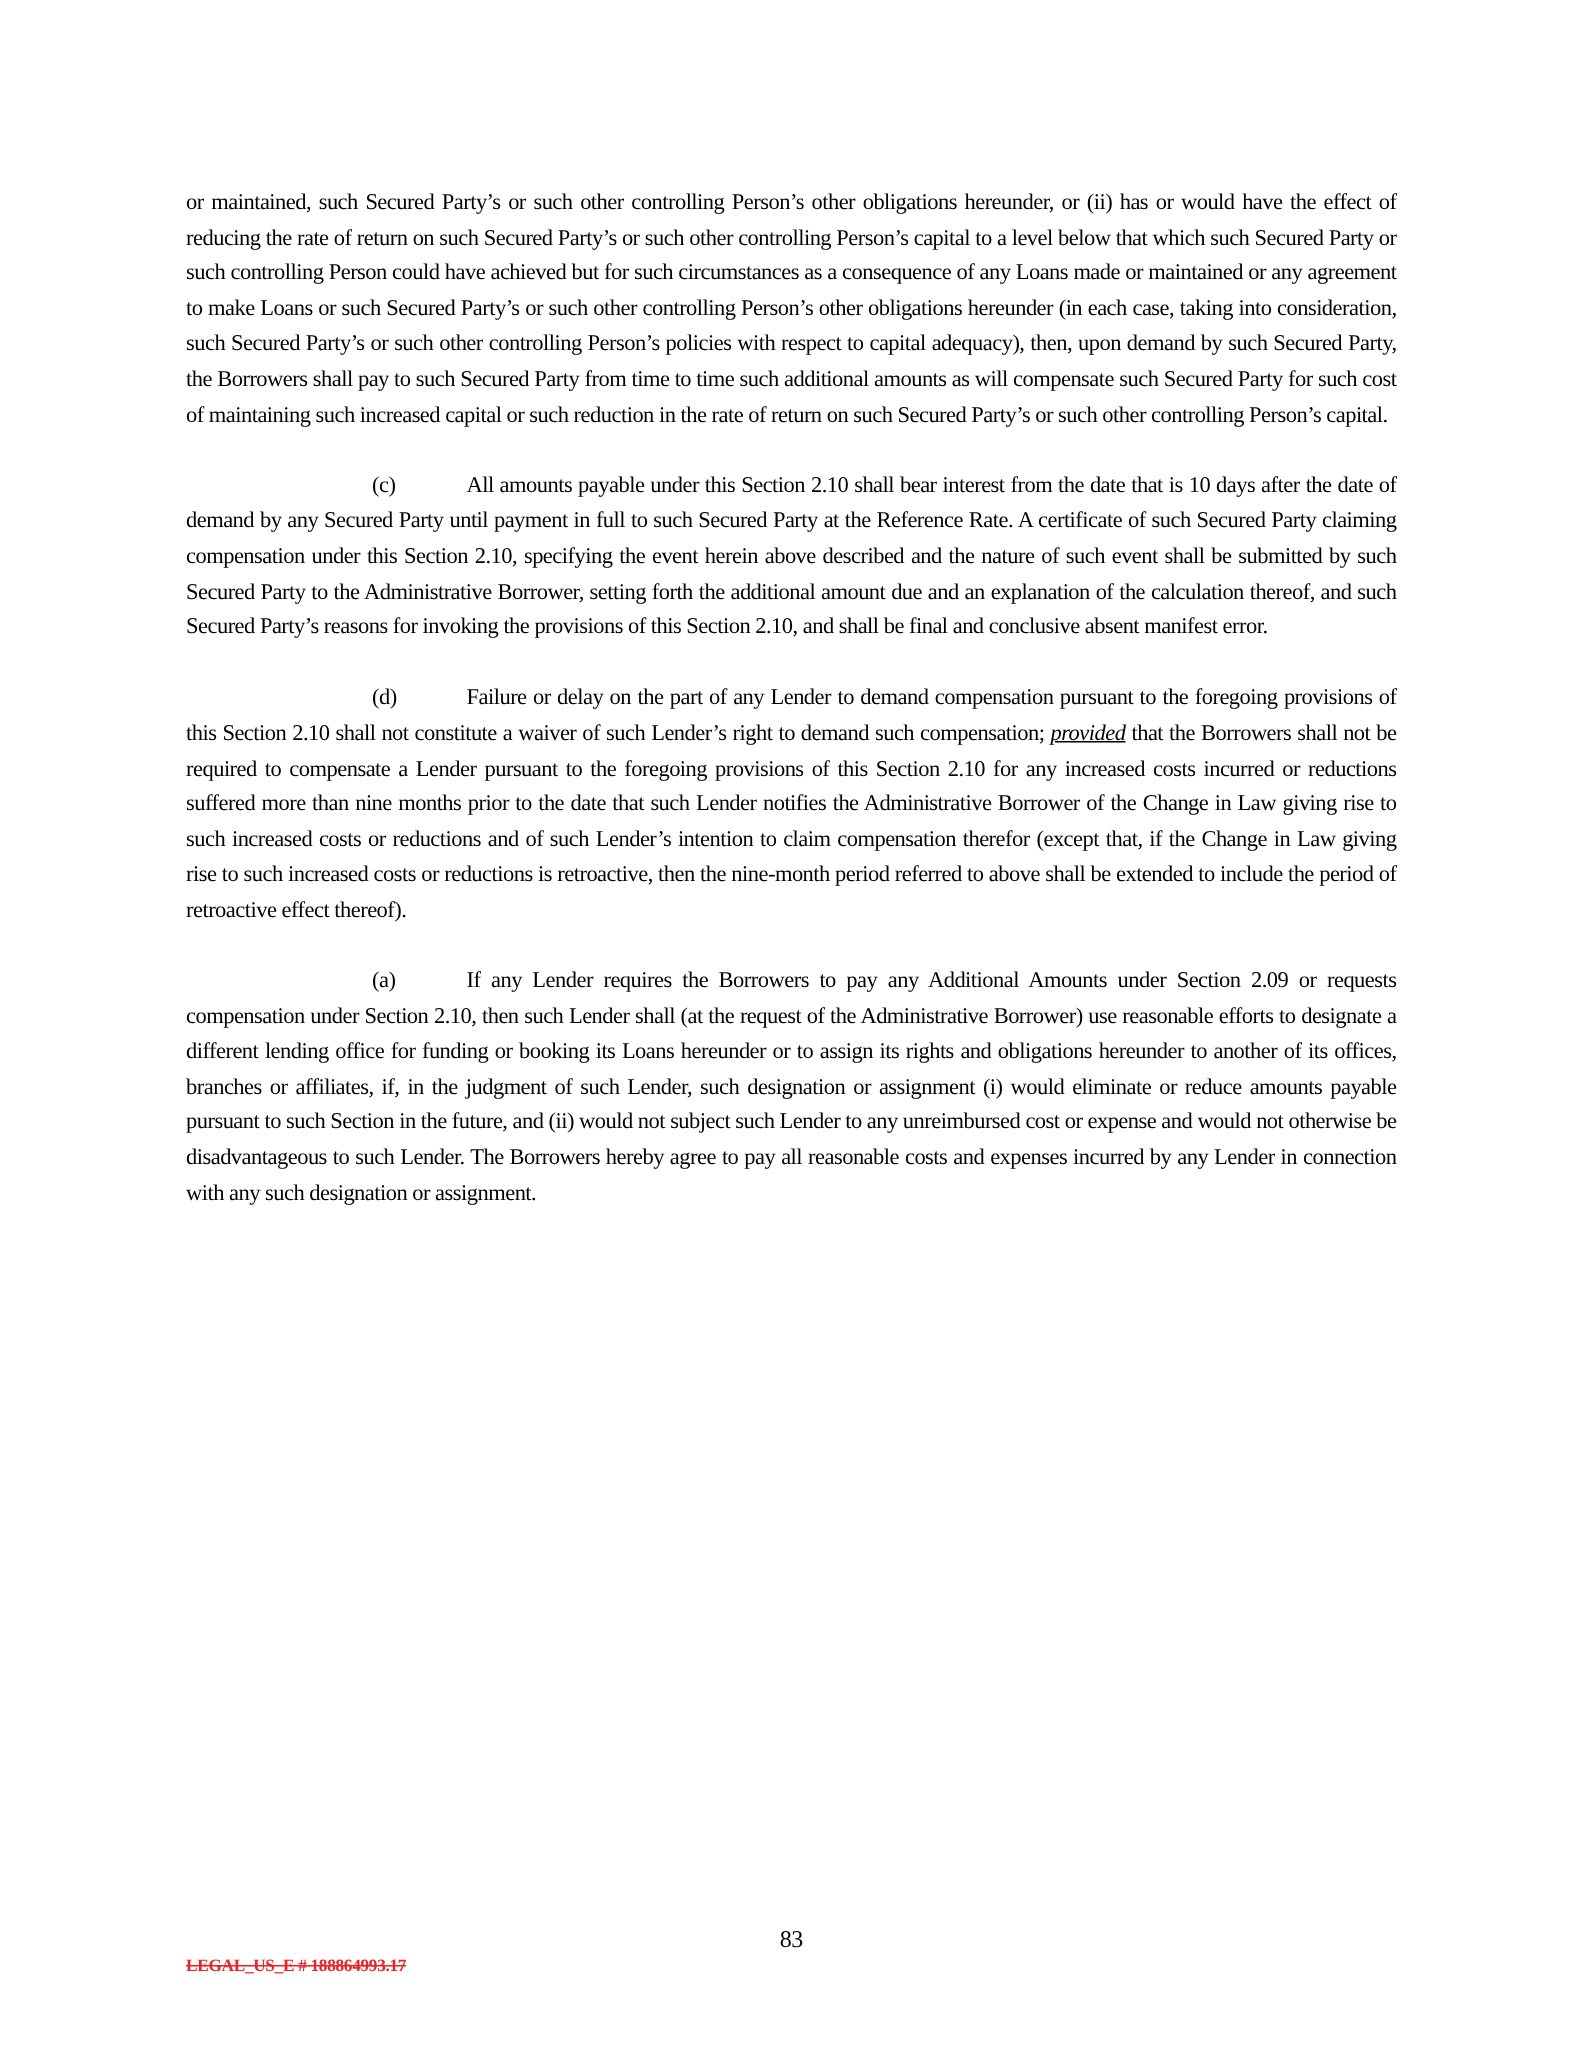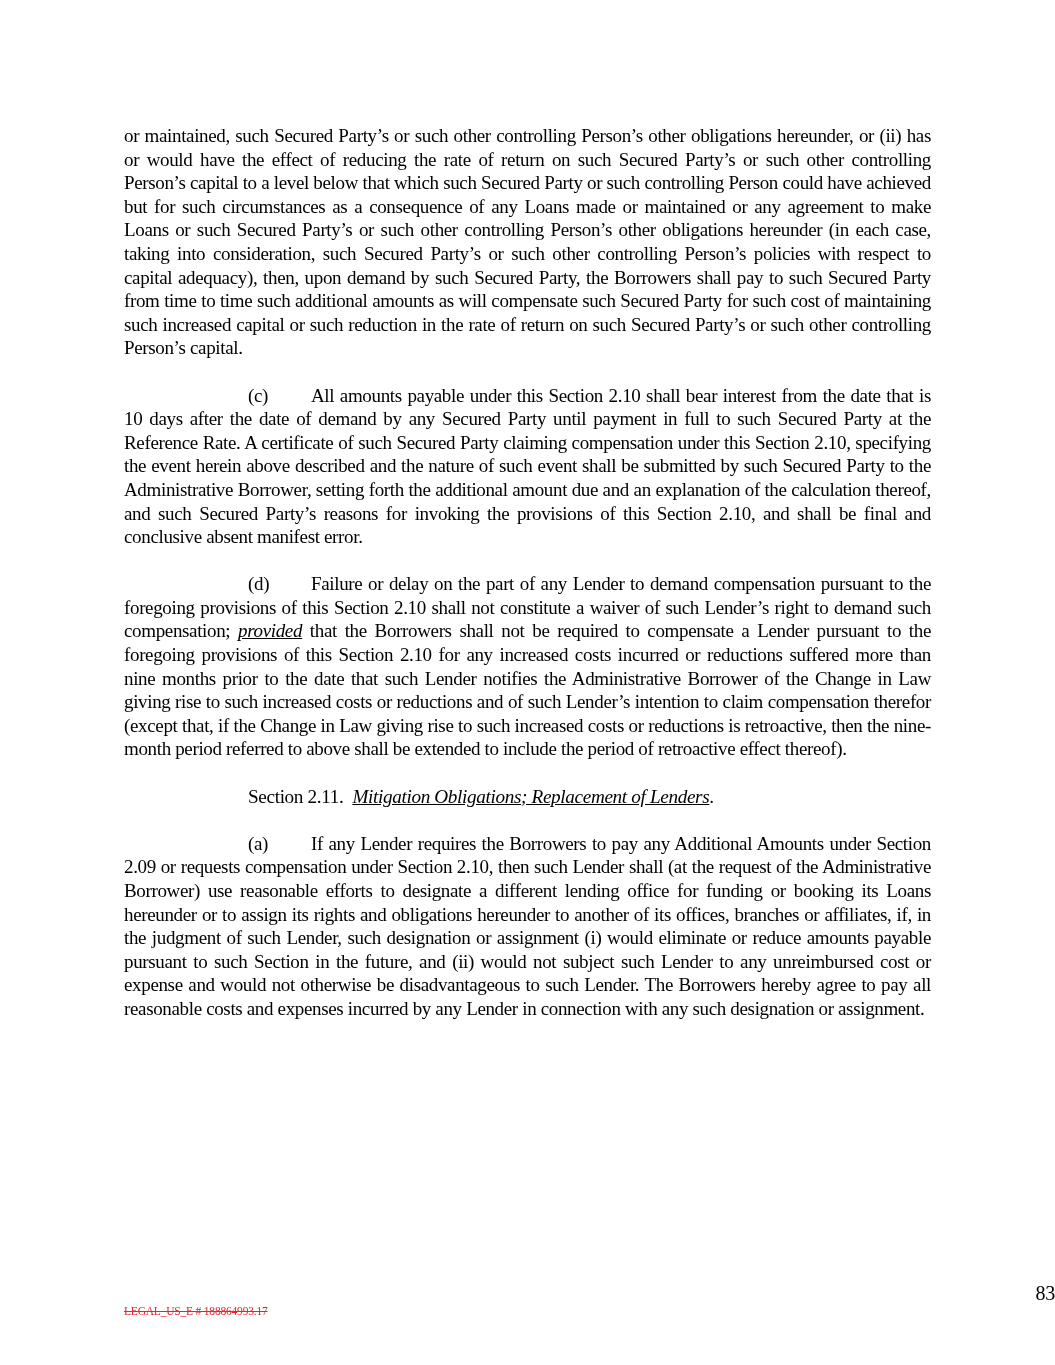--- a/index.html
+++ b/index.html
@@ -15,21 +15,21 @@
       font-family: "Liberation Serif", serif;
       color: #000000;
     }
     .page {
       position: absolute;
       left: 124px;
       top: 124px;
       width: 807px;
     }
     .para {
-      font-size: 19px;
+      font-size: 15px;
       line-height: 23.6px;
       text-align: justify;
       margin: 0 0 23.6px 0;
       letter-spacing: -0.35px;
       word-spacing: 0px;
     }
     .para.indent .lead {
       display: inline-block;
       width: 63px;
       margin-left: 124px;
@@ -42,31 +42,31 @@
       font-size: 19.2px;
       line-height: 23.6px;
       margin: 0 0 23.6px 124px;
       letter-spacing: -0.35px;
     }
     .page-number {
       position: absolute;
       left: 0;
       width: 1055px;
       top: 1282px;
-      text-align: right;
-      font-size: 20px;
+      text-align: center;
+      font-size: 16px;
       line-height: 23px;
       letter-spacing: -0.3px;
     }
     .doc-id {
       position: absolute;
       left: 124px;
       top: 1305px;
       font-size: 11.5px;
-      font-weight: normal;
+      font-weight: bold;
       color: #e8232a;
       text-decoration: line-through;
       letter-spacing: -0.2px;
     }
   </style>
 </head>
 <body>
 
 <div class="page">
 
@@ -74,23 +74,20 @@
 
   <p class="para indent">
     <span class="lead">(c)</span><span>All amounts payable under this Section 2.10 shall bear interest from the date that is 10 days after the date of demand by any Secured Party until payment in full to such Secured Party at the Reference Rate.  A certificate of such Secured Party claiming compensation under this Section 2.10, specifying the event herein above described and the nature of such event shall be submitted by such Secured Party to the Administrative Borrower, setting forth the additional amount due and an explanation of the calculation thereof, and such Secured Party’s reasons for invoking the provisions of this Section 2.10, and shall be final and conclusive absent manifest error.</span>
   </p>
 
   <p class="para indent">
     <span class="lead">(d)</span><span>Failure or delay on the part of any Lender to demand compensation pursuant to the foregoing provisions of this Section 2.10 shall not constitute a waiver of such Lender’s right to demand such compensation; </span><span class="u">provided</span><span> that the Borrowers shall not be required to compensate a Lender pursuant to the foregoing provisions of this Section 2.10 for any increased costs incurred or reductions suffered more than nine months prior to the date that such Lender notifies the Administrative Borrower of the Change in Law giving rise to such increased costs or reductions and of such Lender’s intention to claim compensation therefor (except that, if the Change in Law giving rise to such increased costs or reductions is retroactive, then the nine-month period referred to above shall be extended to include the period of retroactive effect thereof).</span>
   </p>
 
 
-  <p class="heading">
-    <span>Section 2.11.</span>&nbsp;&nbsp;<span class="u">Mitigation Obligations; Replacement of Lenders</span><span>.</span>
-  </p>
 
   <p class="para indent">
     <span class="lead">(a)</span><span>If any Lender requires the Borrowers to pay any Additional Amounts under Section 2.09 or requests compensation under Section 2.10, then such Lender shall (at the request of the Administrative Borrower) use reasonable efforts to designate a different lending office for funding or booking its Loans hereunder or to assign its rights and obligations hereunder to another of its offices, branches or affiliates, if, in the judgment of such Lender, such designation or assignment (i) would eliminate or reduce amounts payable pursuant to such Section in the future, and (ii) would not subject such Lender to any unreimbursed cost or expense and would not otherwise be disadvantageous to such Lender.  The Borrowers hereby agree to pay all reasonable costs and expenses incurred by any Lender in connection with any such designation or assignment.</span>
   </p>
 
 </div>
 
 <div class="page-number">83</div>
 
 <div class="doc-id">LEGAL_US_E # 188864993.17</div>

